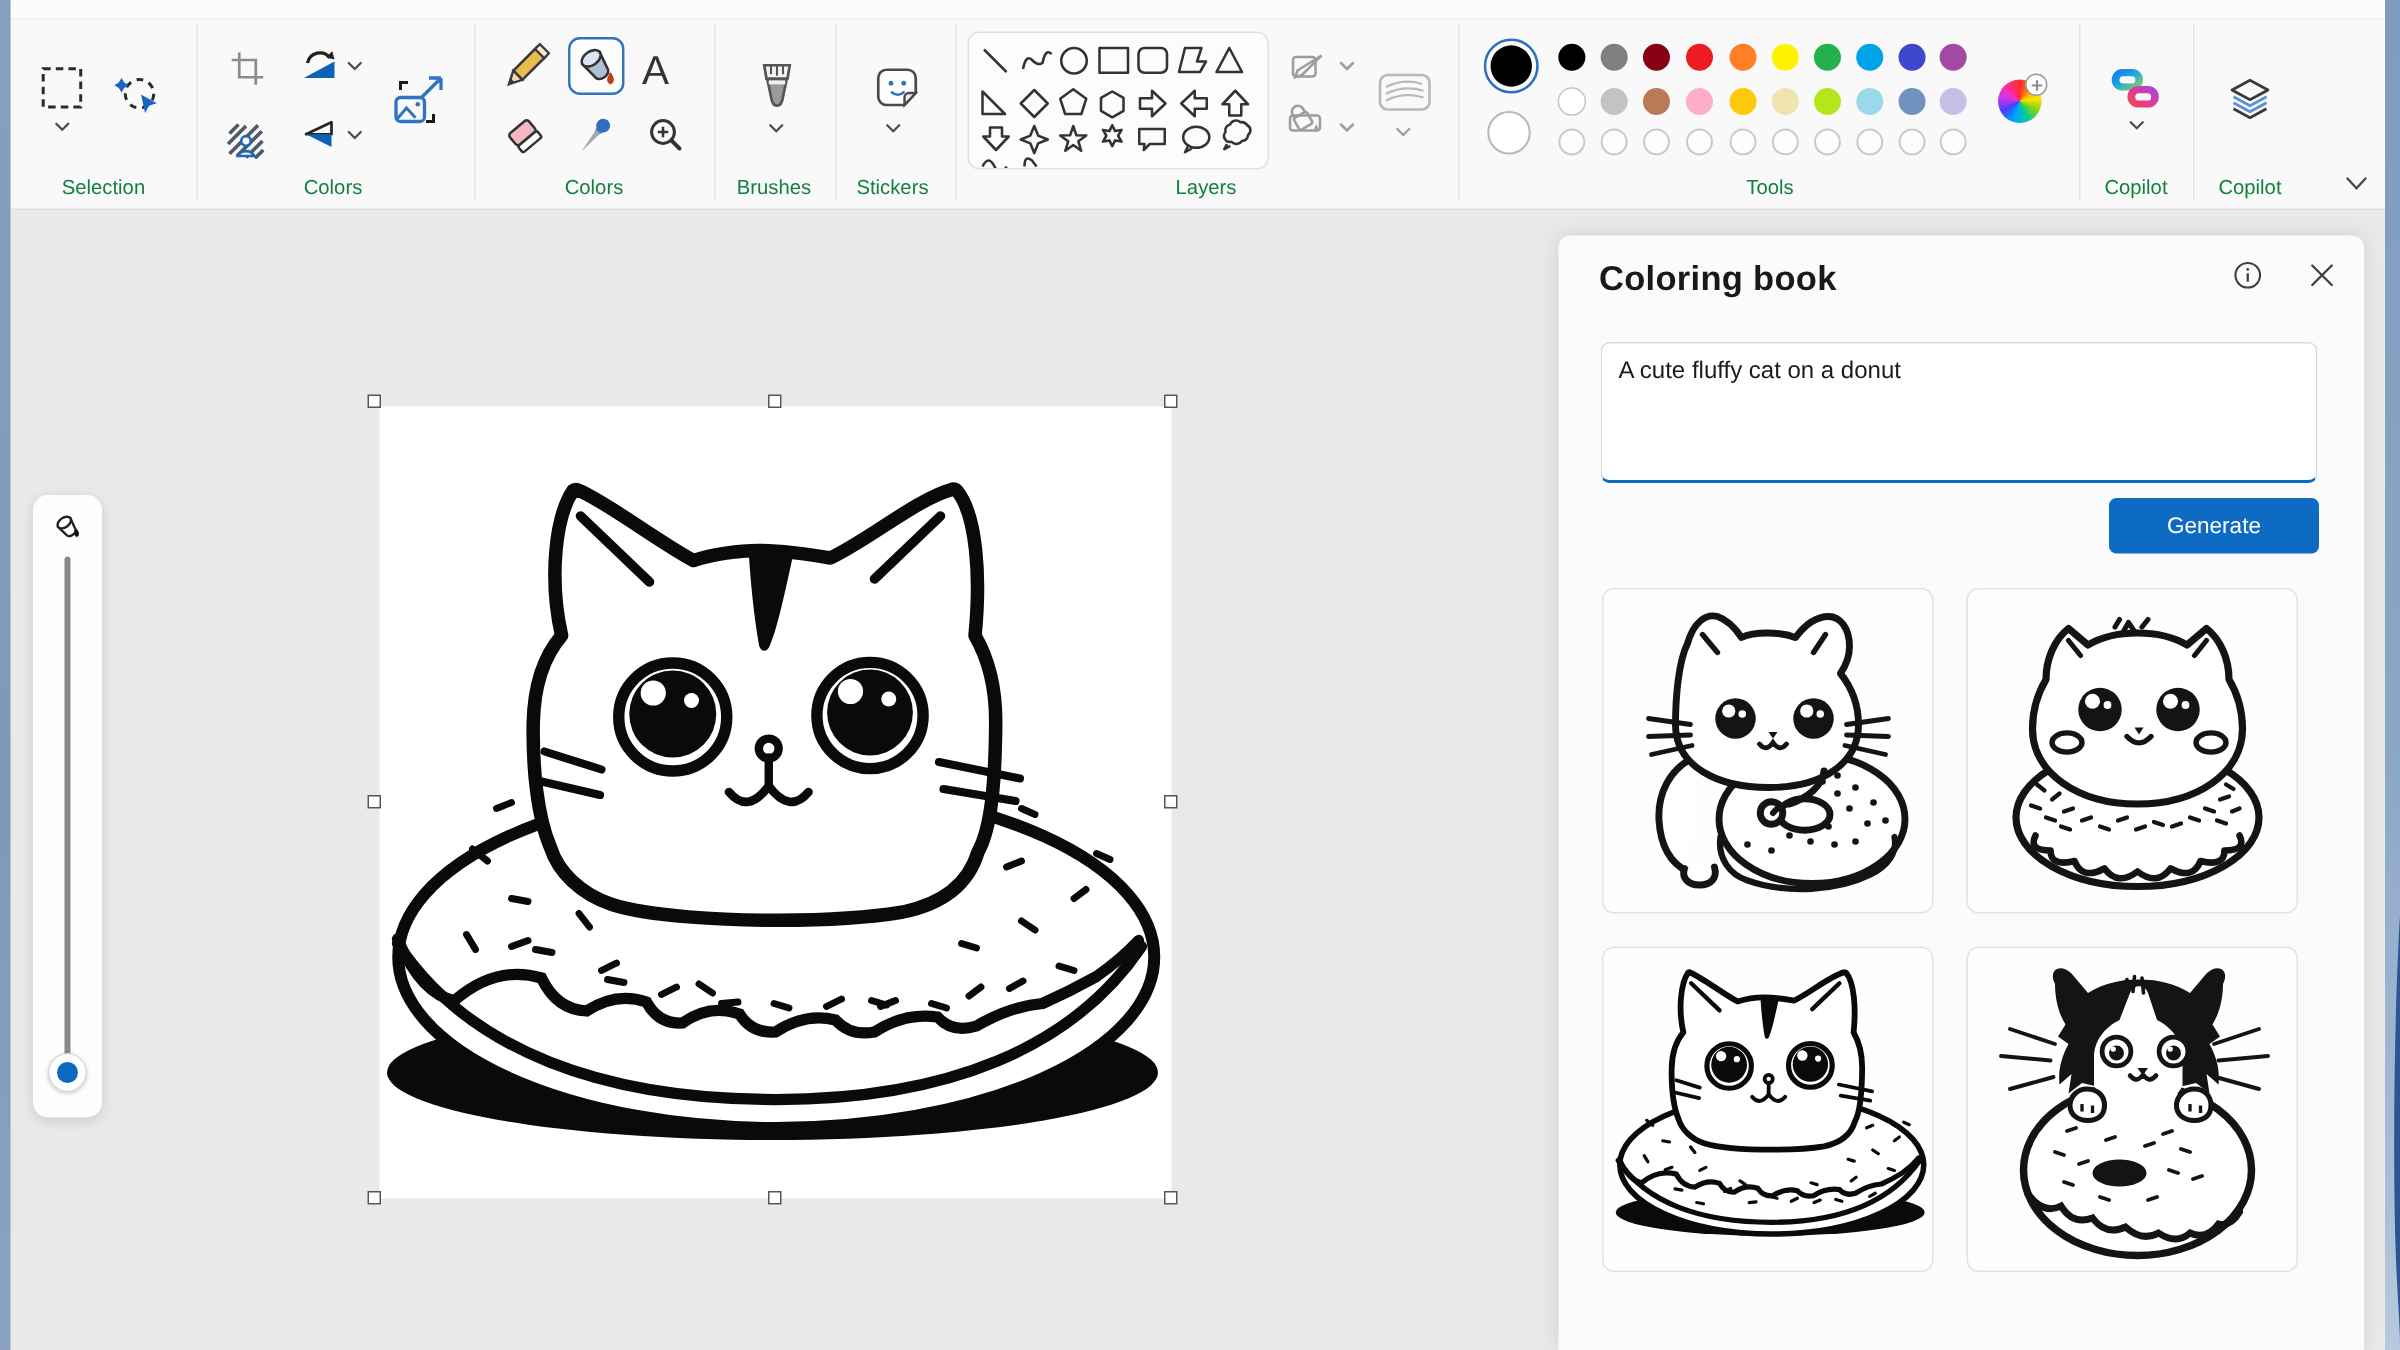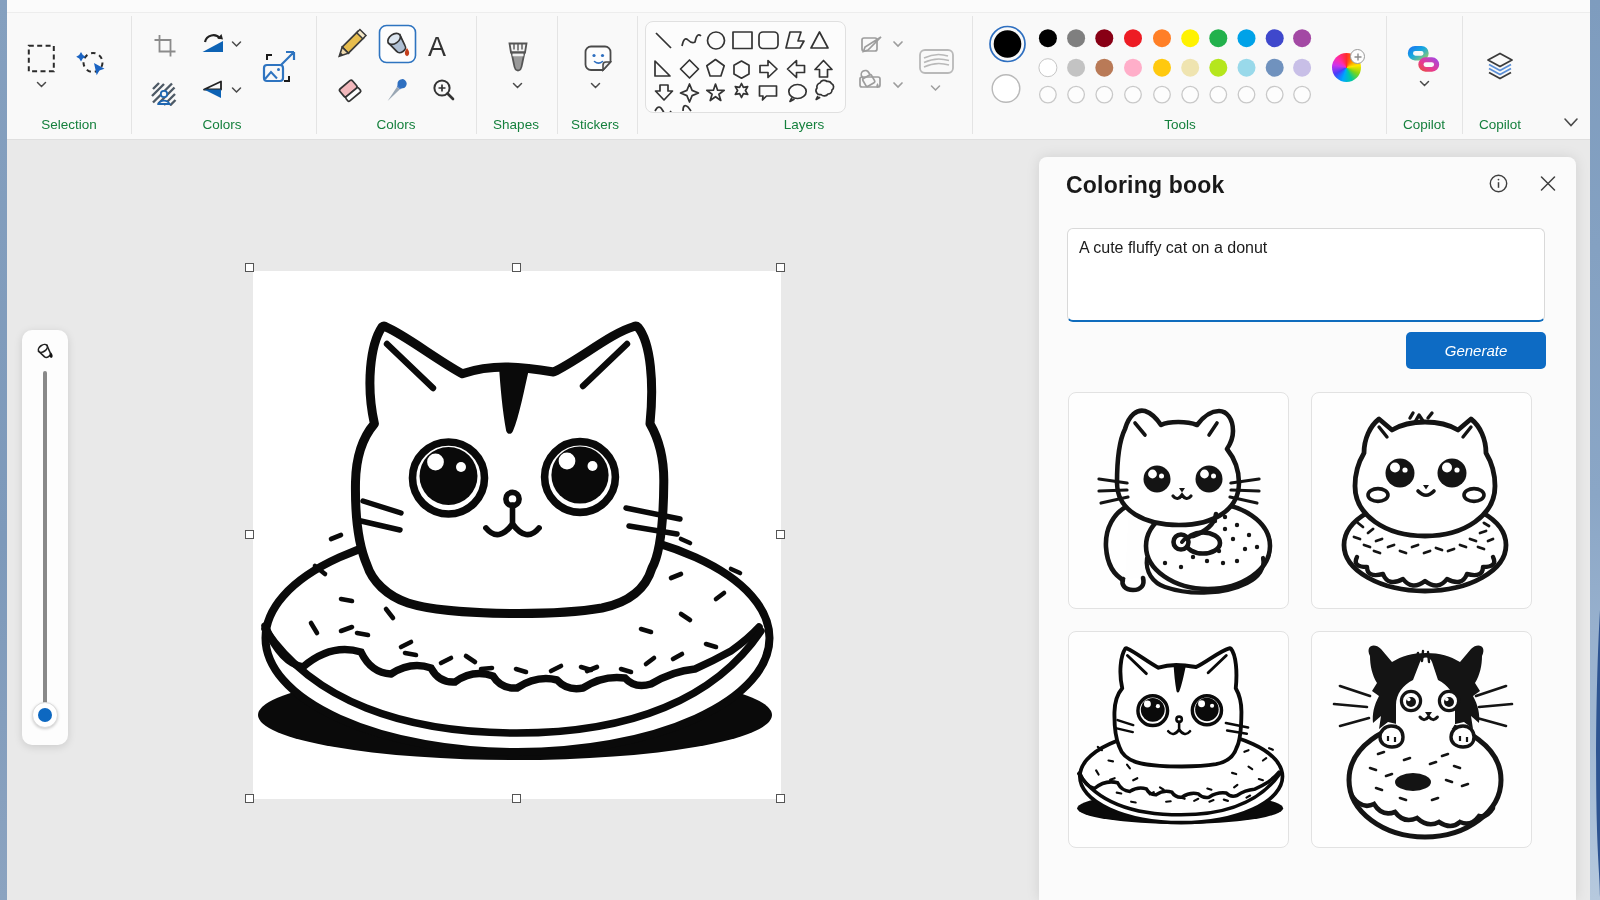--- a/index.html
+++ b/index.html
@@ -20,21 +20,21 @@
 #thumbO{left:32px;top:702px;width:26px;height:26px;border-radius:50%;background:#fff;border:1px solid #dcdcdc;box-sizing:border-box;box-shadow:0 1px 3px rgba(0,0,0,.2);}
 #thumbI{left:38px;top:708px;width:14px;height:14px;border-radius:50%;background:#0d68c1;}
 
 #canvas{left:253px;top:271px;width:528px;height:528px;background:#fff;}
 .handle{position:absolute;width:7px;height:7px;background:#fff;border:1.6px solid #555;}
 
 #panel{left:1039px;top:157px;width:537px;height:743px;background:#fbfbfb;border-radius:8px 8px 0 0;box-shadow:0 0 14px rgba(0,0,0,.10);}
 #ptitle{left:1066px;top:172px;font-size:23px;font-weight:bold;color:#191919;letter-spacing:0.2px;}
 #prompt{left:1067px;top:228px;width:478px;height:94px;background:#fff;border:1px solid #d9d9d9;border-bottom:2.5px solid #0f6cbd;border-radius:6px;box-sizing:border-box;}
 #ptext{left:1079px;top:239px;font-size:16px;color:#1b1b1b;}
-#genbtn{left:1406px;top:332px;width:140px;height:37px;background:#0d6bc4;border-radius:5px;color:#fff;font-size:15px;text-align:center;line-height:37px;font-style:italic;}
+#genbtn{left:1406px;top:332px;width:140px;height:37px;background:#0d6bc4;border-radius:5px;color:#fff;font-size:15px;text-align:center;line-height:37px;}
 .card{position:absolute;width:221px;height:217px;background:#fefefe;border:1px solid #e2e2e2;border-radius:8px;box-sizing:border-box;}
 </style>
 </head>
 <body>
 <div id="app">
 <div class="abs" id="titlestrip"></div>
 <div class="abs" id="ribbon"></div>
 <div class="abs" id="workspace"></div>
 <div class="abs" id="leftblue"></div>
 <div class="abs" id="rightblue"><svg width="10" height="900" viewBox="0 0 10 900">
@@ -54,21 +54,21 @@
 <div class="divider" style="left:316px"></div>
 <div class="divider" style="left:476px"></div>
 <div class="divider" style="left:557px"></div>
 <div class="divider" style="left:637px"></div>
 <div class="divider" style="left:972px"></div>
 <div class="divider" style="left:1386px"></div>
 <div class="divider" style="left:1462px"></div>
 <div class="glabel" style="left:69px">Selection</div>
 <div class="glabel" style="left:222px">Colors</div>
 <div class="glabel" style="left:396px">Colors</div>
-<div class="glabel" style="left:516px">Shapes</div>
+<div class="glabel" style="left:516px">Brushes</div>
 <div class="glabel" style="left:595px">Stickers</div>
 <div class="glabel" style="left:804px">Layers</div>
 <div class="glabel" style="left:1180px">Tools</div>
 <div class="glabel" style="left:1424px">Copilot</div>
 <div class="glabel" style="left:1500px">Copilot</div>
 
 <svg class="abs" style="left:24px;top:40px" width="85" height="55" viewBox="0 0 85 55">
 <rect x="4.8" y="5.8" width="25" height="25.5" fill="none" stroke="#2b2b2b" stroke-width="2" stroke-dasharray="5 3.4"></rect>
 <circle cx="69" cy="22.5" r="9.5" fill="none" stroke="#2b2b2b" stroke-width="2" stroke-dasharray="4.5 4"></circle>
 <path d="M57,12 l1.8,3 3,1.8 -3,1.8 -1.8,3 -1.8,-3 -3,-1.8 3,-1.8 Z" fill="#1a63c2"></path>

